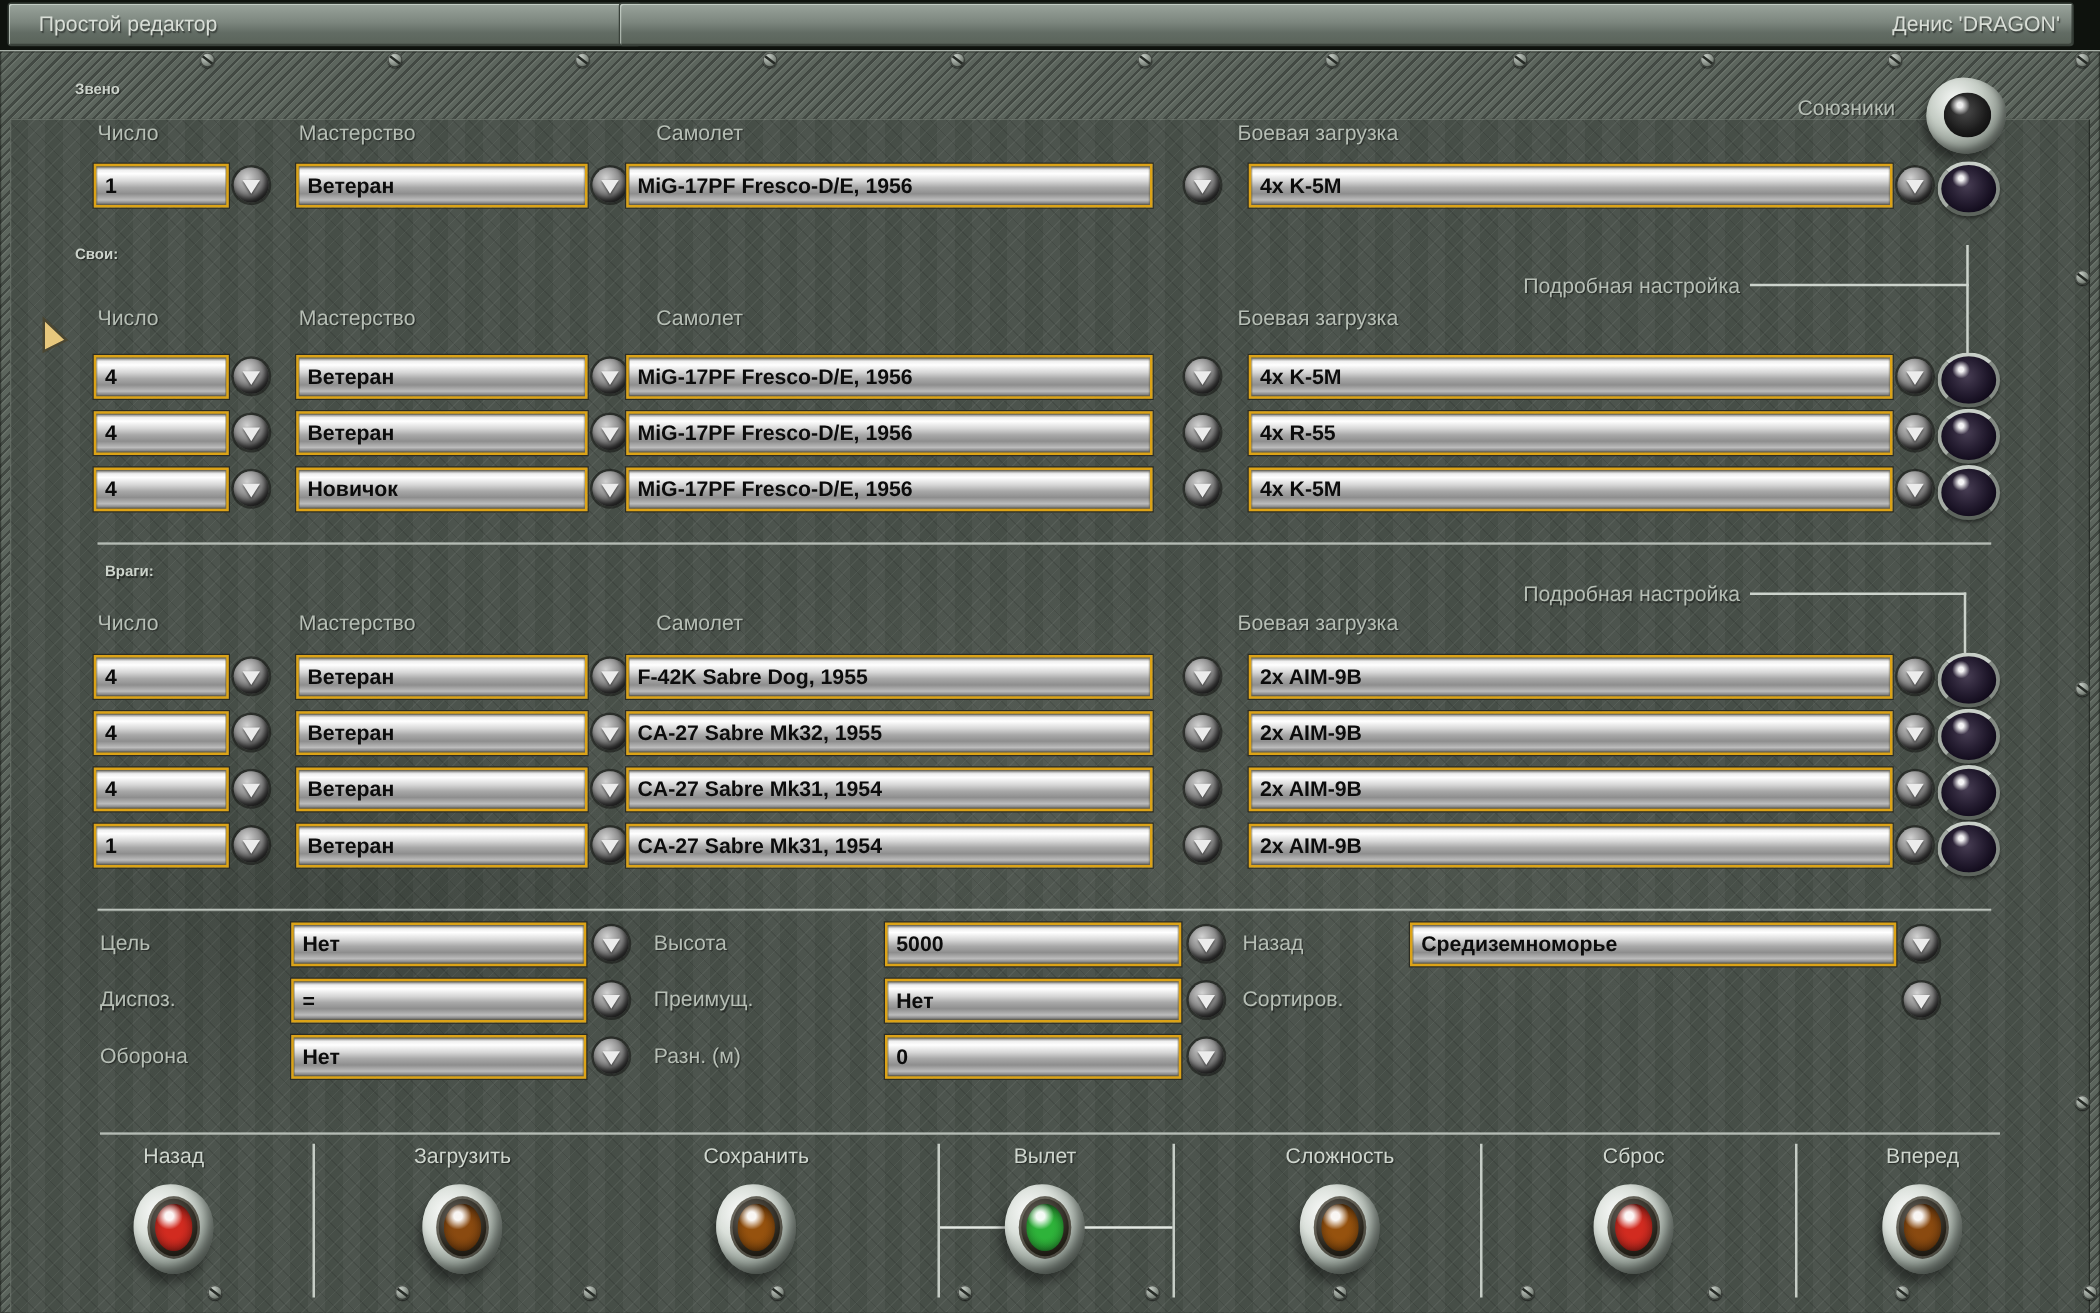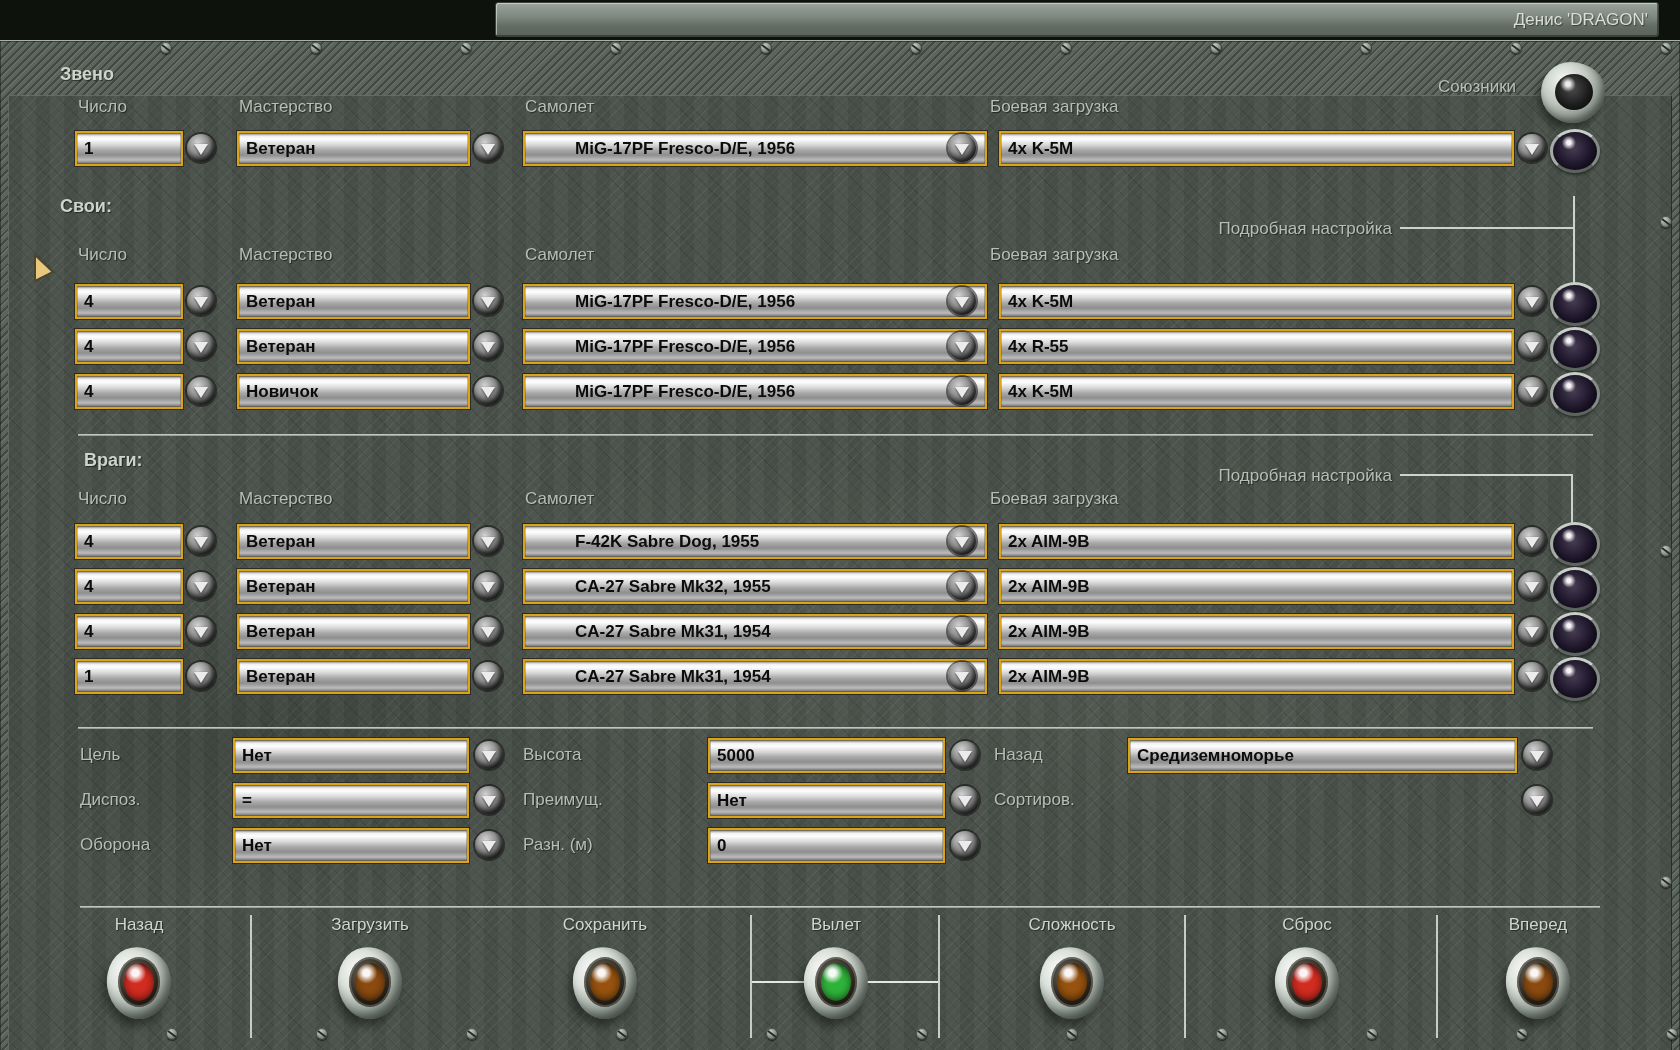--- a/index.html
+++ b/index.html
@@ -43,37 +43,37 @@
   }
   
   .screw{
     position:absolute;width:12px;height:12px;border-radius:50%;
     background:radial-gradient(circle at 35% 30%, #ccd3cc, #7e867e 55%, #3c433c 90%);
     box-shadow:0 1px 1px rgba(0,0,0,.55), inset 0 0 0 1px rgba(26,30,26,.6);
   }
   .screw::after{content:"";position:absolute;left:1px;right:1px;top:5px;height:2px;background:#262b26;transform:rotate(38deg);}
   
   .lbl{position:absolute;font-size:17px;color:#b6beb5;text-shadow:1px 1px 1px rgba(0,0,0,.5);white-space:nowrap;}
-  .sect{position:absolute;font-size:18px;font-weight:bold;color:#cdd4cc;text-shadow:1px 1px 1px rgba(0,0,0,.55);white-space:nowrap;}
+  .sect{position:absolute;font-size:12px;font-weight:bold;color:#cdd4cc;text-shadow:1px 1px 1px rgba(0,0,0,.55);white-space:nowrap;}
   .detail-lbl{position:absolute;width:200px;text-align:right;font-size:17px;color:#b6beb5;text-shadow:1px 1px 1px rgba(0,0,0,.5);white-space:nowrap;}
   
   .sep{position:absolute;height:2px;background:linear-gradient(180deg,#d2d9d2,#868d86);}
   .hline{position:absolute;height:2px;background:#ccd3cc;}
   .vline{position:absolute;width:2px;background:#ccd3cc;}
   
   .row{position:absolute;left:0;width:1680px;height:36px;}
   .fld{
     position:absolute;top:0;height:31px;
     border:2px solid #dca317;
     background:linear-gradient(180deg,#6f6f6f 0px,#efefef 3px,#ffffff 6px,#d6d6d6 12px,#a8a8a8 17px,#8e8e8e 22px,#bcbcbc 27px,#686868 31px);
     box-shadow:0 0 0 1px #2c2c24, inset 0 0 0 1px rgba(70,58,20,.3);
     display:flex;align-items:center;
   }
   .fld span{font-size:17px;font-weight:bold;color:#0c0c0c;padding-left:7px;white-space:nowrap;}
-  .c1{left:75px;width:104px;} .c2{left:237px;width:229px;} .c3{left:523px;width:417px;padding-left:43px;} .c4{left:999px;width:511px;}
+  .c1{left:75px;width:104px;} .c2{left:237px;width:229px;} .c3{left:501px;width:417px;} .c4{left:999px;width:511px;}
   .d1{left:187px;} .d2{left:474px;} .d3{left:948px;} .d4{left:1518px;}
   .sf1{left:233px;width:232px;} .sd1{left:475px;}
   .sf2{left:708px;width:233px;}  .sd2{left:951px;}
   .sf3{left:1128px;width:385px;} .sd3{left:1523px;}
   
   .dd{
     position:absolute;top:3px;width:28px;height:28px;border-radius:50%;
     background:radial-gradient(circle at 38% 30%, #d2d2d2, #8e8e8e 40%, #424242 72%, #1f1f1f 100%);
     box-shadow:0 0 0 2px rgba(18,18,16,.55), inset -2px -3px 4px rgba(0,0,0,.55);
   }
@@ -128,20 +128,23 @@
   }
   .divider{position:absolute;top:915px;width:2px;height:123px;background:#c6cdc6;}
   .tick{position:absolute;top:981px;height:2px;background:#e2e8e2;}
   
   .cursor{position:absolute;left:33px;top:253px;}
 </style>
 </head>
 <body>
 
 <div class="topbar">
+  <div class="tab tab-left">
+    <span>Простой редактор</span>
+  </div>
   <div class="tab tab-right">
     <span>Денис 'DRAGON'</span>
   </div>
 </div>
 
 <div class="panel-frame">
   <div class="panel-inner"></div>
 </div>
 
 <div class="screw" style="left:160px;top:42px;"></div>

